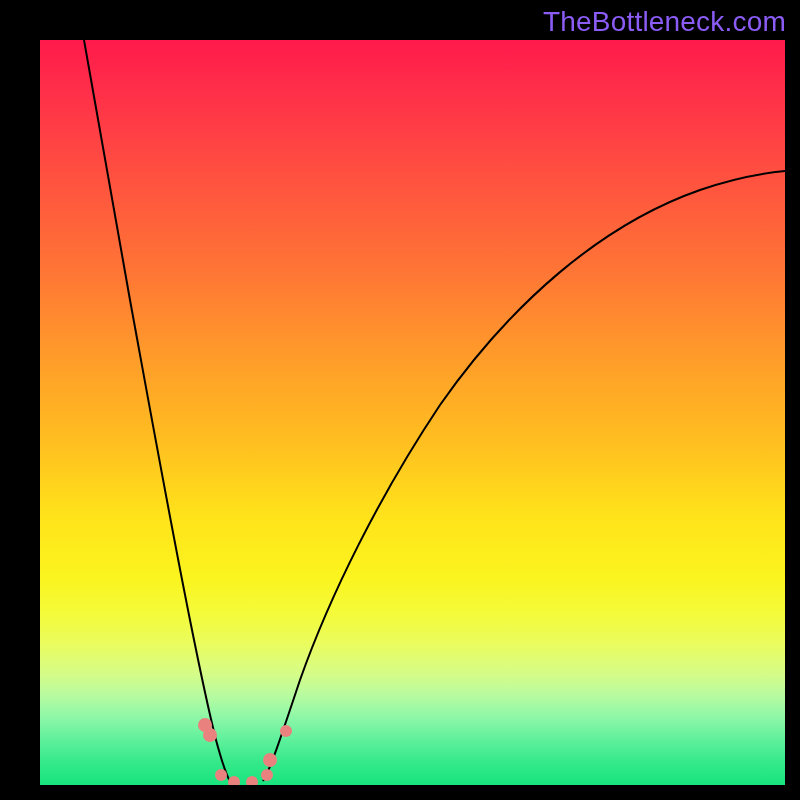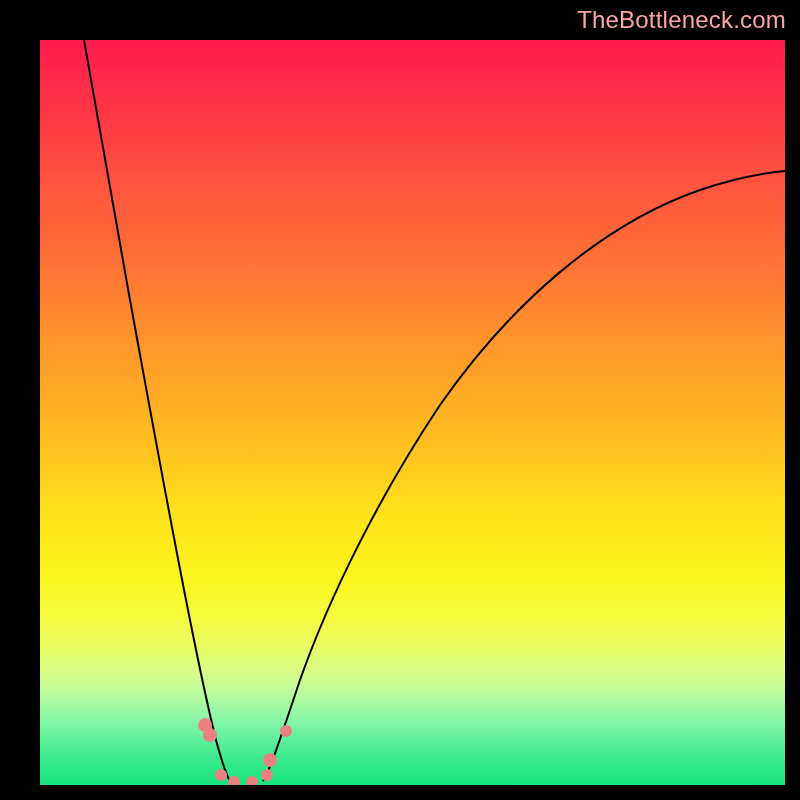--- a/index.html
+++ b/index.html
@@ -47,22 +47,22 @@
       #8cf7a7 91%,
       #5ef09b 94%,
       #34e98a 97%,
       #18e47e 100%
     );
   }
   .watermark {
     position: absolute;
     top: 6px;
     right: 14px;
-    color: #fca5a5;
-    font-size: 24px;
+    color: #8b5cf6;
+    font-size: 28px;
     font-weight: 500;
     letter-spacing: 0.2px;
     user-select: none;
   }
   svg.curves {
     position: absolute;
     inset: 0;
   }
   .curve {
     fill: none;

